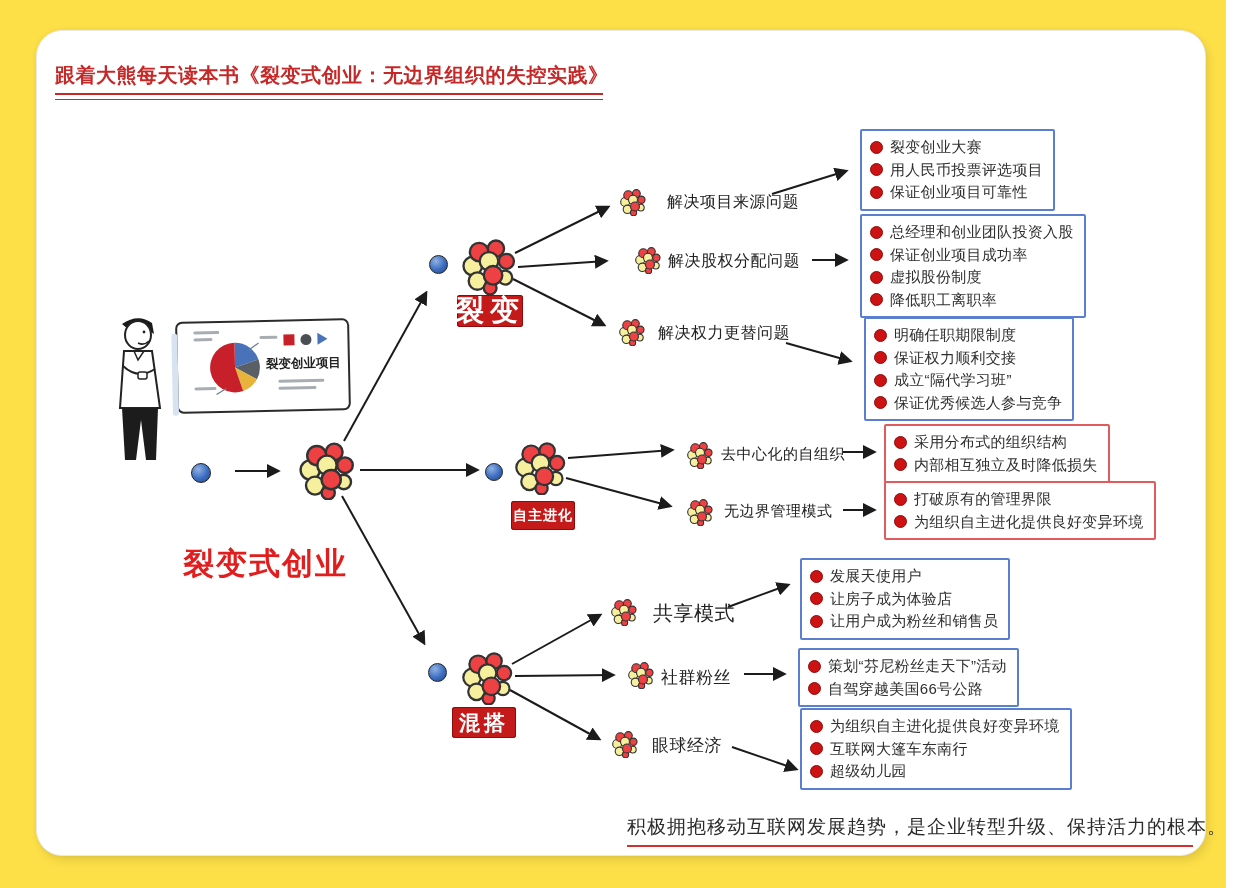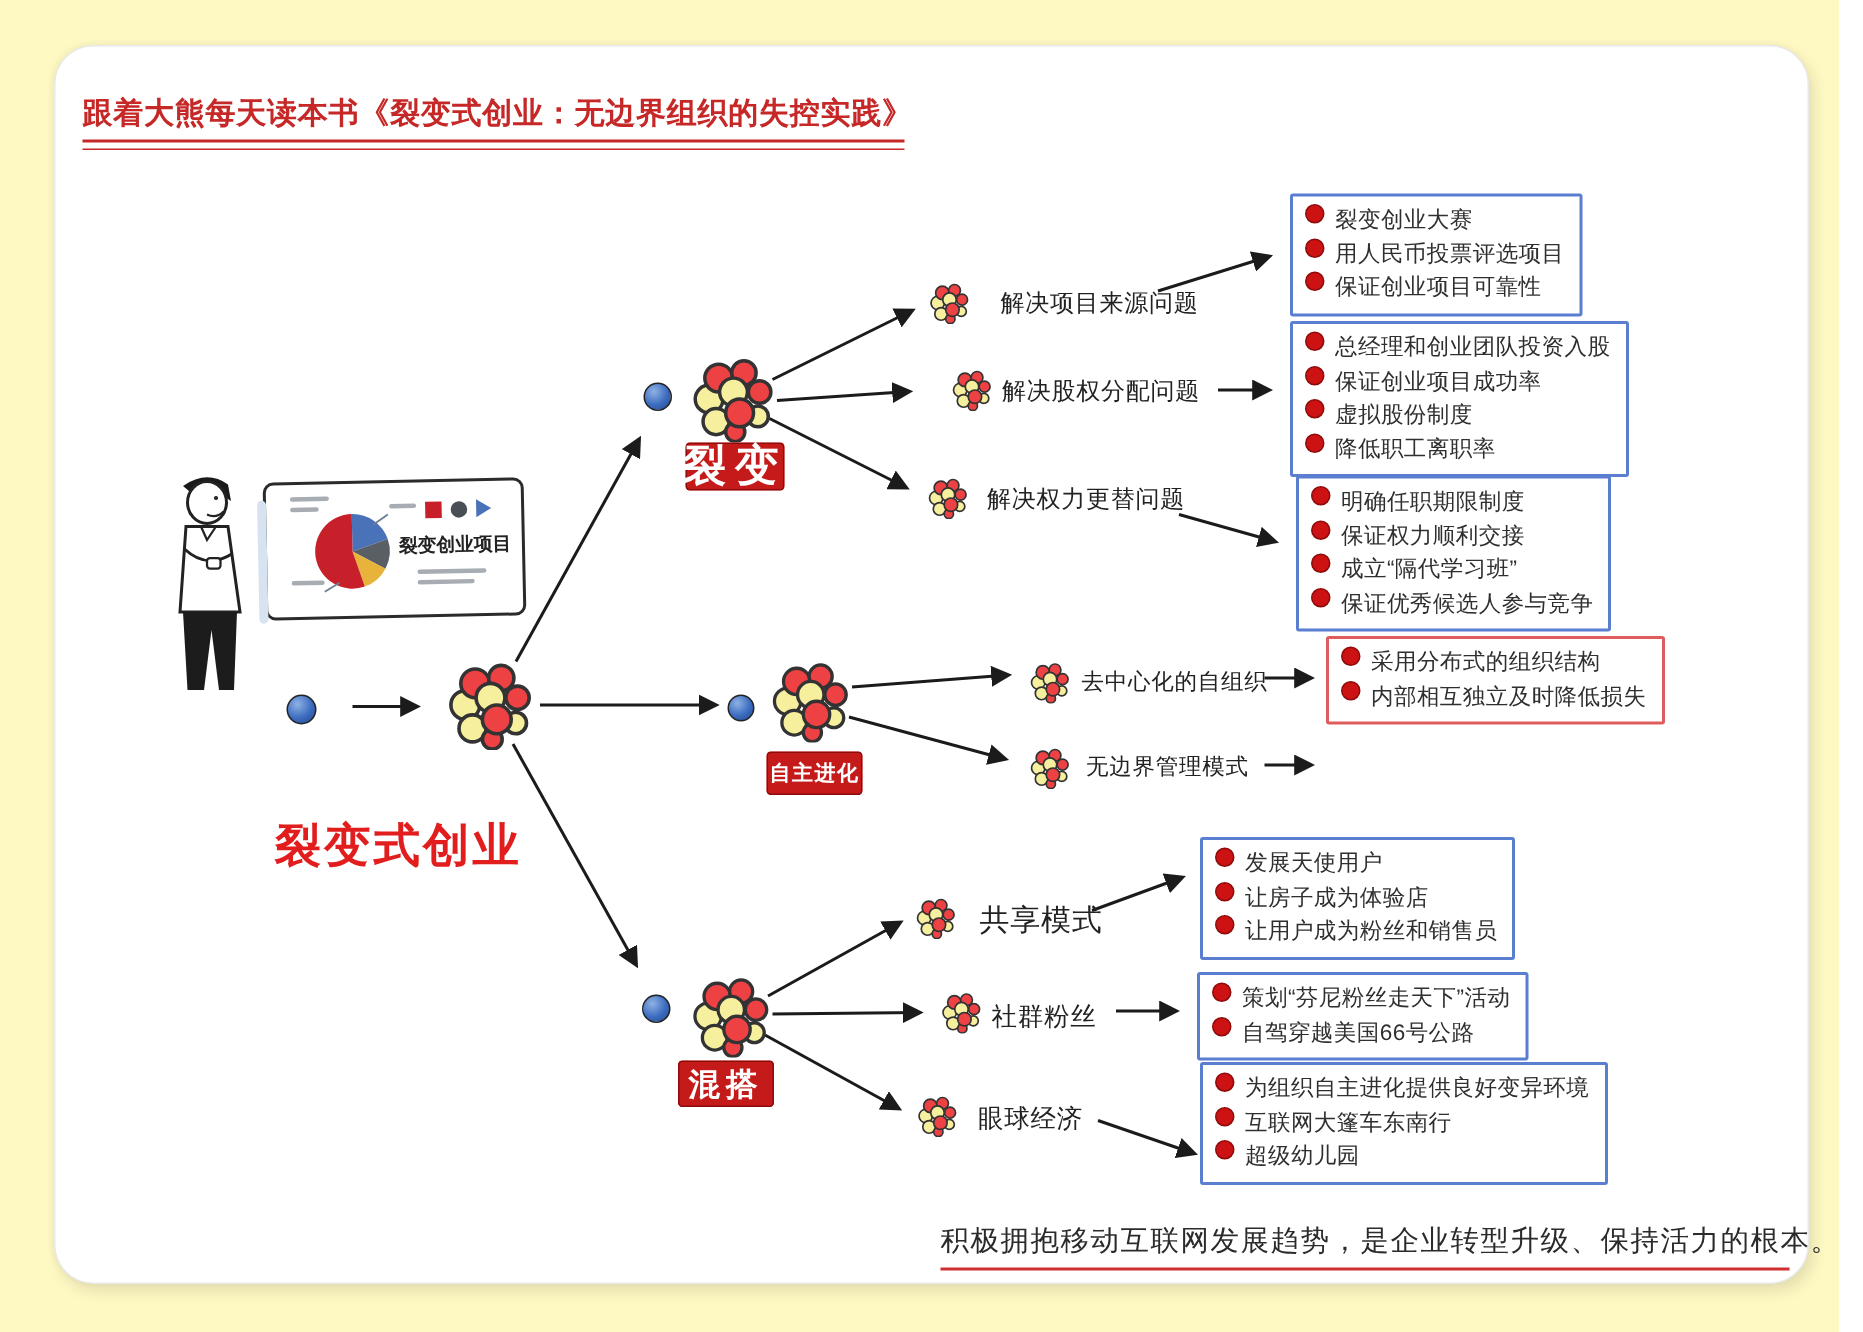--- a/index.html
+++ b/index.html
@@ -1,37 +1,37 @@
 <!DOCTYPE html>
 <html><head>
 <meta charset="utf-8">
 <style>
   html,body{margin:0;padding:0;background:#ffffff;}
-  #stage{position:relative;width:1226px;height:888px;background:#fef9c3;overflow:hidden;
+  #stage{position:relative;width:1226px;height:888px;background:#fde047;overflow:hidden;
          font-family:"Liberation Sans","DejaVu Sans",sans-serif;color:#2b2b2b;}
   .card{position:absolute;left:36px;top:30px;width:1168px;height:824px;background:#fff;
         border:1px solid #e9e9e9;border-radius:26px;
         box-shadow:3px 5px 9px rgba(0,0,0,.10), -1px -1px 4px rgba(0,0,0,.04);}
   .abs{position:absolute;}
   
   .title{font-size:20px;font-weight:700;color:#c62828;letter-spacing:.5px;white-space:nowrap;
          font-family:"Liberation Serif","DejaVu Serif",serif;}
   .title-rule{height:4px;border-top:2px solid #c62828;border-bottom:1.5px solid #c62828;}
   
   .root-label{font-size:31px;font-weight:700;color:#e21d1d;letter-spacing:2px;white-space:nowrap;margin-top:40px;}
   
   .badge{background:#c41a1a;color:#fff;font-weight:700;display:flex;align-items:center;justify-content:center;
          border-radius:3px;box-shadow:0 0 0 1px #8e0b0b inset;white-space:nowrap;}
   
   .sublabel{font-size:16px;color:#222;letter-spacing:.5px;white-space:nowrap;font-weight:500;}
   
   .box{background:#fff;border:2px solid #5b7fd0;border-radius:2px;padding:5px 10px 5px 8px;}
   .box.red{border-color:#e05c5c;}
   .box ul{list-style:none;margin:0;padding:0;}
-  .box li{display:flex;align-items:flex-start;font-size:15px;line-height:22.5px;color:#2f2f2f;white-space:nowrap;letter-spacing:.3px;}
+  .box li{display:flex;align-items:center;font-size:15px;line-height:22.5px;color:#2f2f2f;white-space:nowrap;letter-spacing:.3px;}
   .dot{width:11px;height:11px;border-radius:50%;background:#cc1212;border:1.5px solid #8e0b0b;margin-right:7px;flex:0 0 auto;}
   
   .ball{border-radius:50%;border:1.8px solid #222;
         background:radial-gradient(circle at 35% 30%,#8fb2e4 0%,#3c6cc0 55%,#24478a 100%);}
   
   .mol{overflow:visible;}
   
   .footer{font-size:19px;color:#2b2b2b;letter-spacing:1px;white-space:nowrap;}
   .footer-rule{border-top:2.5px solid #d03030;height:0;}
   
@@ -243,20 +243,32 @@
         <li>
           <span class="dot"></span>
           <span>采用分布式的组织结构</span>
         </li>
         <li>
           <span class="dot"></span>
           <span>内部相互独立及时降低损失</span>
         </li>
       </ul>
   </div>
+  <div class="abs box red" style="left:884px;top:481px">
+    <ul>
+        <li>
+          <span class="dot"></span>
+          <span>打破原有的管理界限</span>
+        </li>
+        <li>
+          <span class="dot"></span>
+          <span>为组织自主进化提供良好变异环境</span>
+        </li>
+      </ul>
+  </div>
 
   <div class="abs ball" style="left:428px;top:663px;width:17px;height:17px"></div>
   <svg class="abs mol" style="left:460px;top:650px" width="55" height="55">
       <use href="#molsym"></use>
     </svg>
   <div class="abs badge" style="left:452px;top:707px;width:64px;height:31px;font-size:21px;letter-spacing:4px">混搭</div>
 
   <svg class="abs mol" style="left:610px;top:598px" width="28" height="28">
       <use href="#molsym"></use>
     </svg>

